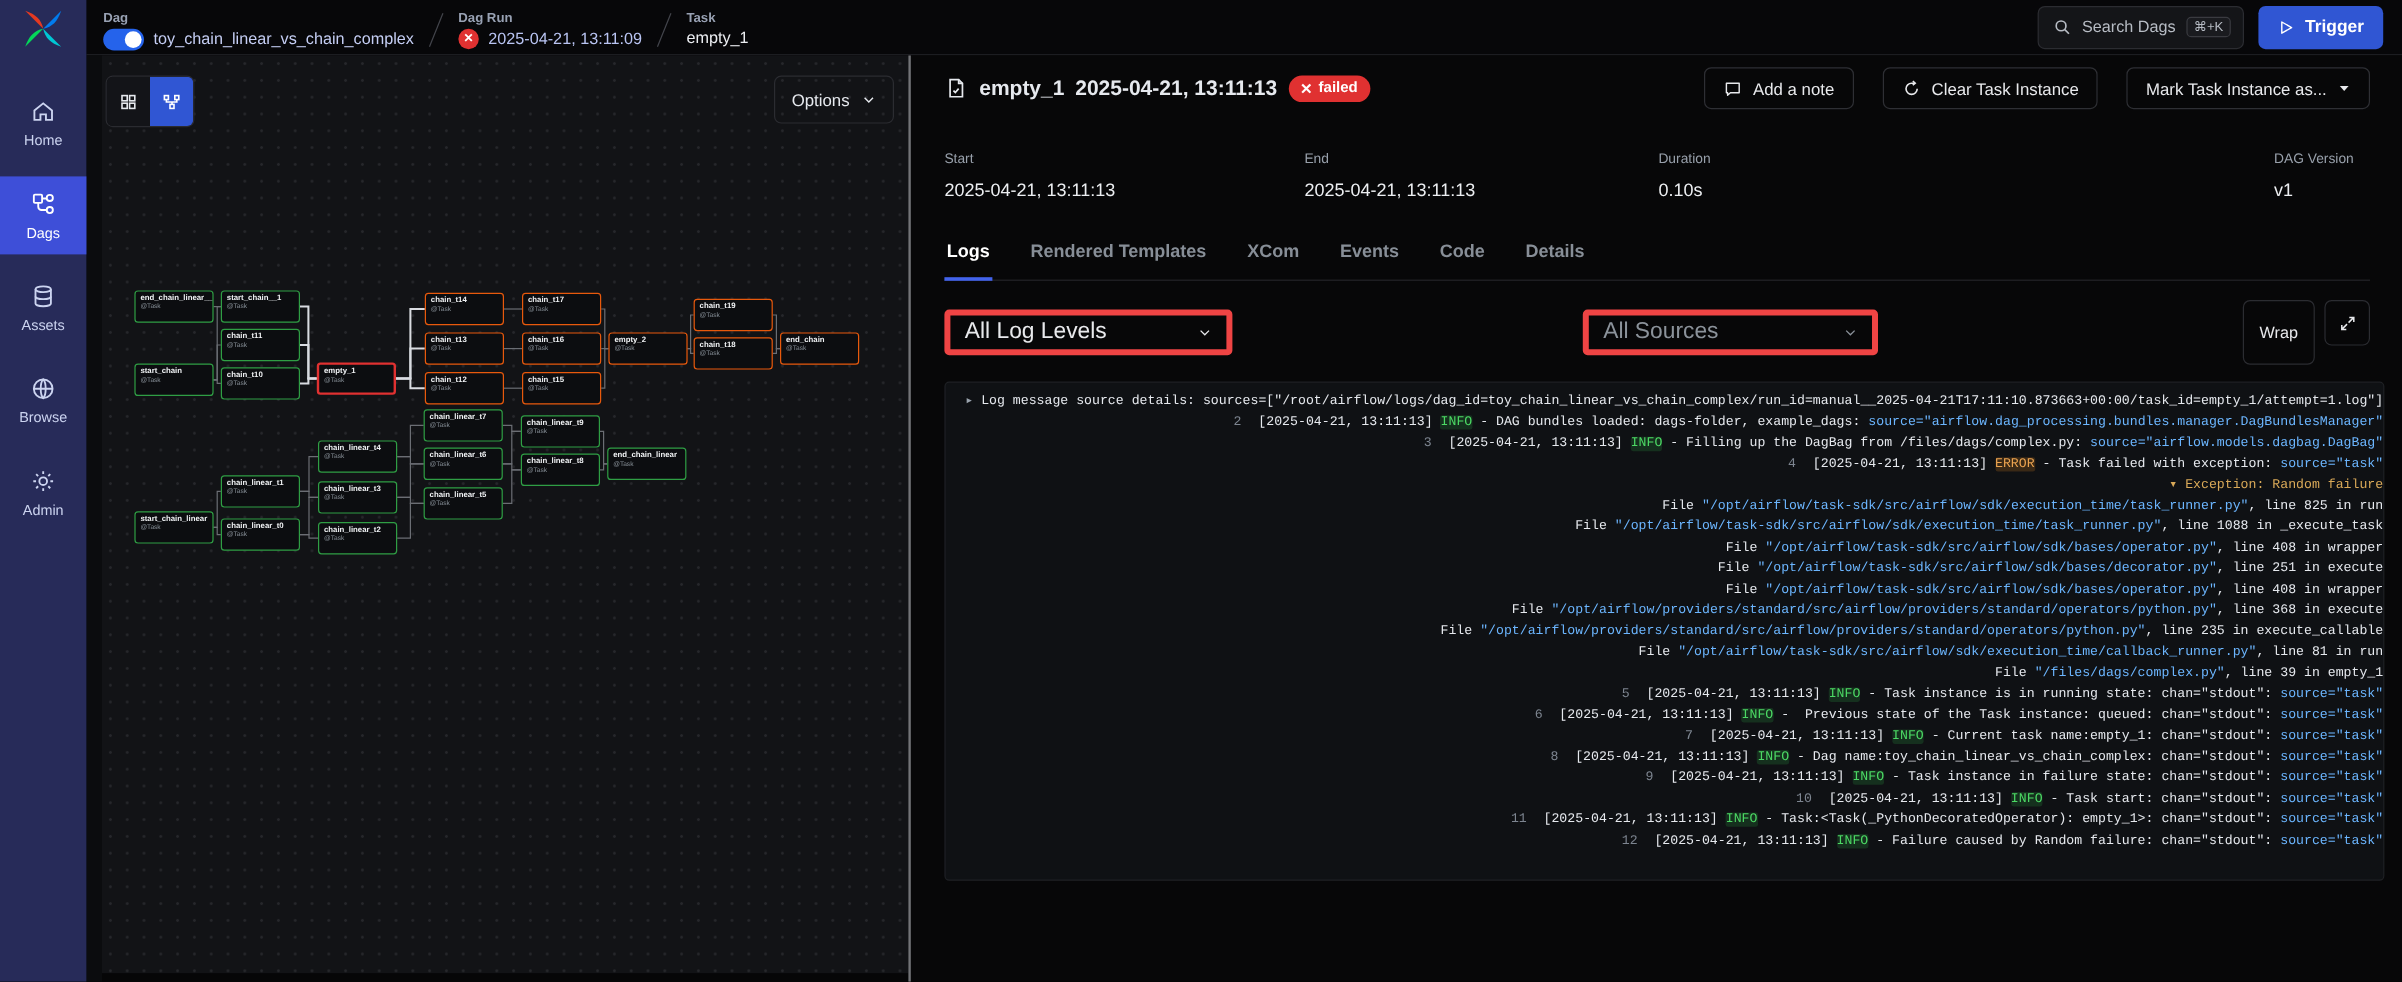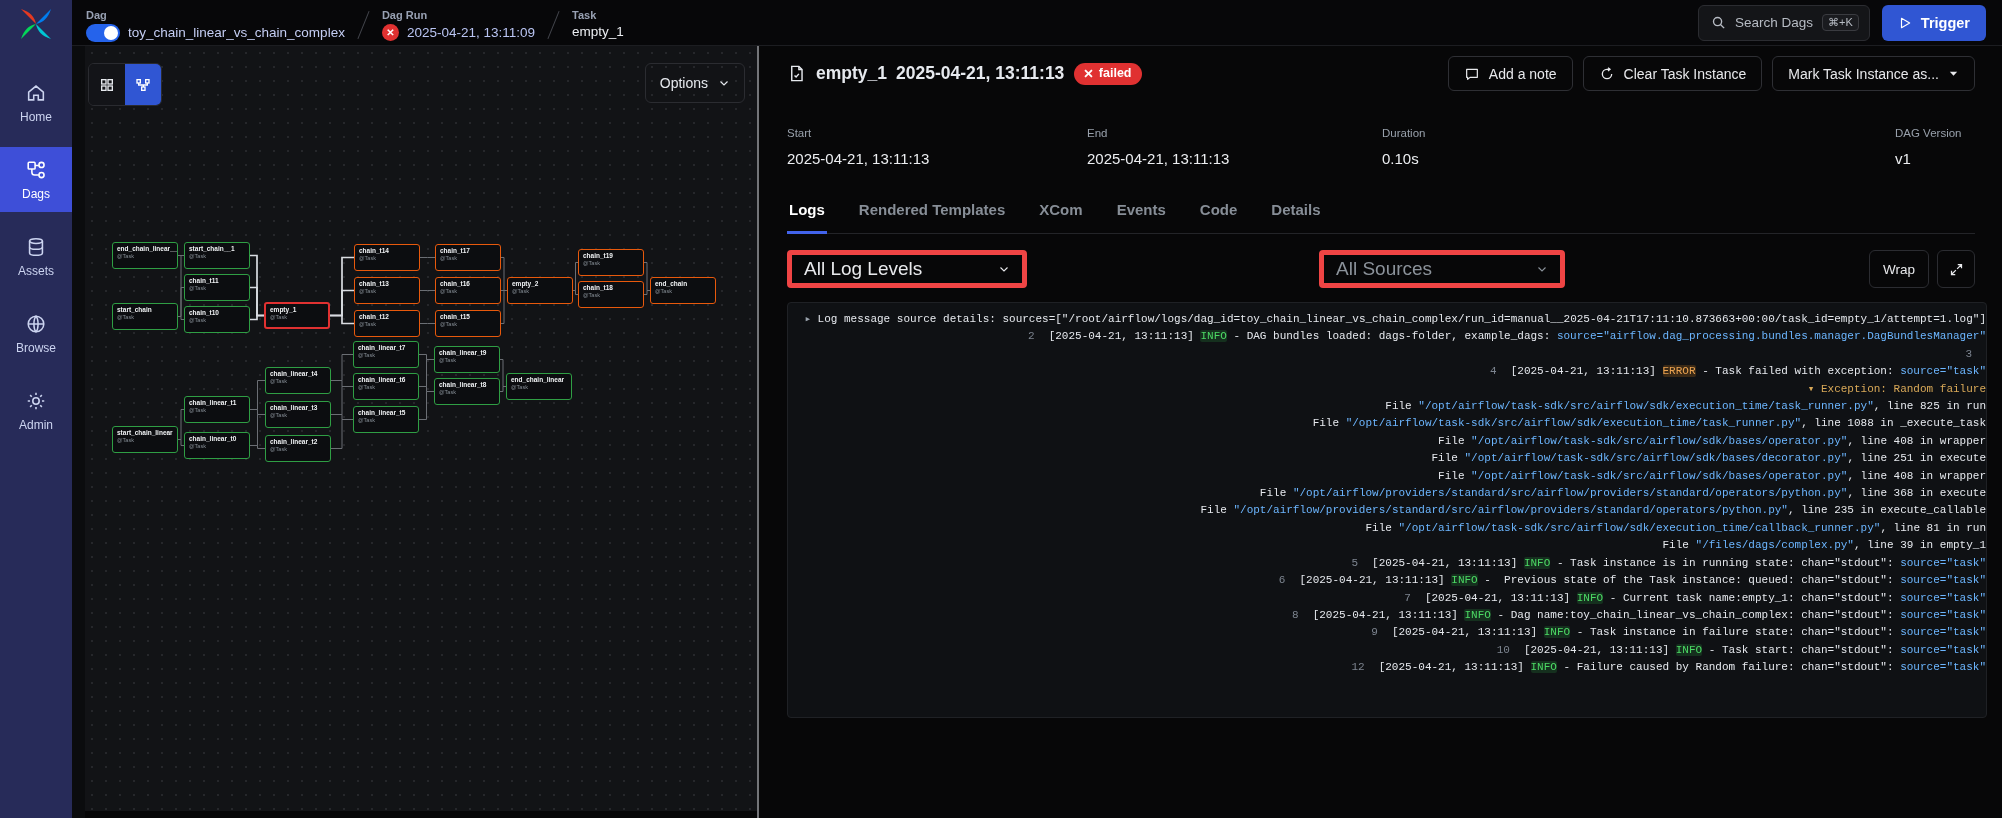--- a/index.html
+++ b/index.html
@@ -72,41 +72,41 @@
   
   .divider { position:absolute; left:757px; top:46px; width:2px; height:772px; background:#737478; z-index:4; }
 
   
   .right-panel { position:absolute; left:759px; top:46px; right:0; bottom:0; background:#070708; }
   .ti-header { display:flex; align-items:center; margin:10px 27px 0 28px; }
   .ti-title-group { display:flex; align-items:center; gap:10px; }
   .ti-title { font-size:17.5px; font-weight:700; display:flex; gap:9px; }
   .badge-failed { display:inline-flex; align-items:center; gap:5px; background:#e03131; color:#fff;
                   font-size:12.5px; font-weight:600; border-radius:999px; padding:3px 11px 4px 9px; }
-  .ti-actions { margin-left:auto; display:flex; gap:10px; }
+  .ti-actions { margin-left:auto; display:flex; gap:24px; }
   .act-btn { display:flex; align-items:center; gap:9px; height:35px; padding:0 15px;
              background:transparent; border:1px solid #2e2f34; border-radius:6px;
              color:#e8e9ec; font-size:14px; cursor:pointer; }
   .ti-meta { display:flex; margin:36px 27px 0 28px; }
   .meta-col { display:flex; flex-direction:column; gap:11px; }
   .meta-label { font-size:11.5px; color:#98a0ab; }
   .meta-value { font-size:15px; color:#eceef1; }
   .mc-0{width:333px} .mc-1{width:300px} .mc-2{width:295px} .mc-3{width:190px} .mc-4{margin-left:auto; min-width:80px}
   .tabs { display:flex; gap:30px; margin:34px 27px 0 28px; border-bottom:1px solid #232428; }
   .tab { font-size:15px; font-weight:600; color:#878e97; padding:0 2px 13px; cursor:pointer;
          border-bottom:3px solid transparent; margin-bottom:-1px; }
   .tab.active { color:#fff; border-bottom-color:#4263eb; }
   .controls { display:flex; align-items:center; margin:16px 27px 0 28px; }
   .select { display:flex; align-items:center; justify-content:space-between; height:38px;
             border:5px solid #ef4444; border-radius:4px; padding:0 12px; font-size:19px;
             cursor:pointer; background:transparent; }
   .sel-levels { width:240px; color:#e8e9ec; }
   .sel-sources { width:246px; margin-left:292px; color:#8b929a; }
   .ctl-right { margin-left:auto; display:flex; gap:8px; }
-  .wrap-btn { height:38px; padding:0 13px; border:1px solid #2b2c31; border-radius:6px;
+  .wrap-btn { height:54px; padding:0 13px; border:1px solid #2b2c31; border-radius:6px;
               background:transparent; color:#e8e9ec; font-size:13.5px; cursor:pointer; }
   .expand-btn { width:38px; height:38px; border:1px solid #2b2c31; border-radius:6px;
                 background:transparent; color:#e8e9ec; cursor:pointer; display:flex;
                 align-items:center; justify-content:center; }
   .logbox { margin:14px 15px 0 28px; height:416px; background:#0f1114; border:1px solid #1f2125;
             border-radius:4px; overflow:hidden; padding:8px 0 8px 6px;
             font-family:"Liberation Mono","DejaVu Sans Mono",monospace; font-size:11px; }
   .log-line { display:flex; line-height:17.4px; white-space:pre;justify-content:flex-end; }
   .ln { flex:none; width:28px; text-align:right; margin-right:14px; color:#7d8590; }
   .code { white-space:pre; }
@@ -486,34 +486,35 @@
           <path d="M14 4 H20 V10 M20 4 L13 11 M10 20 H4 V14 M4 20 L11 13"></path>
         </svg>
       </button>
     </div>
   </div>
 
   <div class="logbox">
     <div>
         <div class="log-line"><span class="code"><span class="sg-a">▸ </span><span class="sg-p">Log message source details: sources=["/root/airflow/logs/dag_id=toy_chain_linear_vs_chain_complex/run_id=manual__2025-04-21T17:11:10.873663+00:00/task_id=empty_1/attempt=1.log"]</span></span></div>
         <div class="log-line"><span class="ln">2</span><span class="code"><span class="sg-p">[2025-04-21, 13:11:13] </span><span class="sg-i">INFO</span><span class="sg-p"> - DAG bundles loaded: dags-folder, example_dags: </span><span class="sg-s">source="airflow.dag_processing.bundles.manager.DagBundlesManager"</span></span></div>
-        <div class="log-line"><span class="ln">3</span></div>
+        <div class="log-line"><span class="ln">3</span><span class="code"><span class="sg-p">[2025-04-21, 13:11:13] </span><span class="sg-i">INFO</span><span class="sg-p"> - Filling up the DagBag from /files/dags/complex.py: </span><span class="sg-s">source="airflow.models.dagbag.DagBag"</span></span></div>
         <div class="log-line"><span class="ln">4</span><span class="code"><span class="sg-p">[2025-04-21, 13:11:13] </span><span class="sg-e">ERROR</span><span class="sg-p"> - Task failed with exception: </span><span class="sg-s">source="task"</span></span></div>
         <div class="log-line"><span class="ln"></span><span class="code">                          <span class="sg-x">▾ Exception: Random failure</span></span></div>
         <div class="log-line"><span class="ln"></span><span class="code">                          <span class="sg-p">File </span><span class="sg-b">"/opt/airflow/task-sdk/src/airflow/sdk/execution_time/task_runner.py"</span><span class="sg-p">, line 825 in run</span></span></div>
         <div class="log-line"><span class="ln"></span><span class="code">                          <span class="sg-p">File </span><span class="sg-b">"/opt/airflow/task-sdk/src/airflow/sdk/execution_time/task_runner.py"</span><span class="sg-p">, line 1088 in _execute_task</span></span></div>
         <div class="log-line"><span class="ln"></span><span class="code">                          <span class="sg-p">File </span><span class="sg-b">"/opt/airflow/task-sdk/src/airflow/sdk/bases/operator.py"</span><span class="sg-p">, line 408 in wrapper</span></span></div>
         <div class="log-line"><span class="ln"></span><span class="code">                          <span class="sg-p">File </span><span class="sg-b">"/opt/airflow/task-sdk/src/airflow/sdk/bases/decorator.py"</span><span class="sg-p">, line 251 in execute</span></span></div>
         <div class="log-line"><span class="ln"></span><span class="code">                          <span class="sg-p">File </span><span class="sg-b">"/opt/airflow/task-sdk/src/airflow/sdk/bases/operator.py"</span><span class="sg-p">, line 408 in wrapper</span></span></div>
         <div class="log-line"><span class="ln"></span><span class="code">                          <span class="sg-p">File </span><span class="sg-b">"/opt/airflow/providers/standard/src/airflow/providers/standard/operators/python.py"</span><span class="sg-p">, line 368 in execute</span></span></div>
         <div class="log-line"><span class="ln"></span><span class="code">                          <span class="sg-p">File </span><span class="sg-b">"/opt/airflow/providers/standard/src/airflow/providers/standard/operators/python.py"</span><span class="sg-p">, line 235 in execute_callable</span></span></div>
         <div class="log-line"><span class="ln"></span><span class="code">                          <span class="sg-p">File </span><span class="sg-b">"/opt/airflow/task-sdk/src/airflow/sdk/execution_time/callback_runner.py"</span><span class="sg-p">, line 81 in run</span></span></div>
         <div class="log-line"><span class="ln"></span><span class="code">                          <span class="sg-p">File </span><span class="sg-b">"/files/dags/complex.py"</span><span class="sg-p">, line 39 in empty_1</span></span></div>
         <div class="log-line"><span class="ln">5</span><span class="code"><span class="sg-p">[2025-04-21, 13:11:13] </span><span class="sg-i">INFO</span><span class="sg-p"> - Task instance is in running state: chan="stdout": </span><span class="sg-s">source="task"</span></span></div>
         <div class="log-line"><span class="ln">6</span><span class="code"><span class="sg-p">[2025-04-21, 13:11:13] </span><span class="sg-i">INFO</span><span class="sg-p"> -  Previous state of the Task instance: queued: chan="stdout": </span><span class="sg-s">source="task"</span></span></div>
         <div class="log-line"><span class="ln">7</span><span class="code"><span class="sg-p">[2025-04-21, 13:11:13] </span><span class="sg-i">INFO</span><span class="sg-p"> - Current task name:empty_1: chan="stdout": </span><span class="sg-s">source="task"</span></span></div>
         <div class="log-line"><span class="ln">8</span><span class="code"><span class="sg-p">[2025-04-21, 13:11:13] </span><span class="sg-i">INFO</span><span class="sg-p"> - Dag name:toy_chain_linear_vs_chain_complex: chan="stdout": </span><span class="sg-s">source="task"</span></span></div>
         <div class="log-line"><span class="ln">9</span><span class="code"><span class="sg-p">[2025-04-21, 13:11:13] </span><span class="sg-i">INFO</span><span class="sg-p"> - Task instance in failure state: chan="stdout": </span><span class="sg-s">source="task"</span></span></div>
         <div class="log-line"><span class="ln">10</span><span class="code"><span class="sg-p">[2025-04-21, 13:11:13] </span><span class="sg-i">INFO</span><span class="sg-p"> - Task start: chan="stdout": </span><span class="sg-s">source="task"</span></span></div>
+        <div class="log-line"><span class="ln">11</span><span class="code"><span class="sg-p">[2025-04-21, 13:11:13] </span><span class="sg-i">INFO</span><span class="sg-p"> - Task:&lt;Task(_PythonDecoratedOperator): empty_1&gt;: chan="stdout": </span><span class="sg-s">source="task"</span></span></div>
         <div class="log-line"><span class="ln">12</span><span class="code"><span class="sg-p">[2025-04-21, 13:11:13] </span><span class="sg-i">INFO</span><span class="sg-p"> - Failure caused by Random failure: chan="stdout": </span><span class="sg-s">source="task"</span></span></div>
       </div>
   </div>
 </section>
 
 </body></html>

